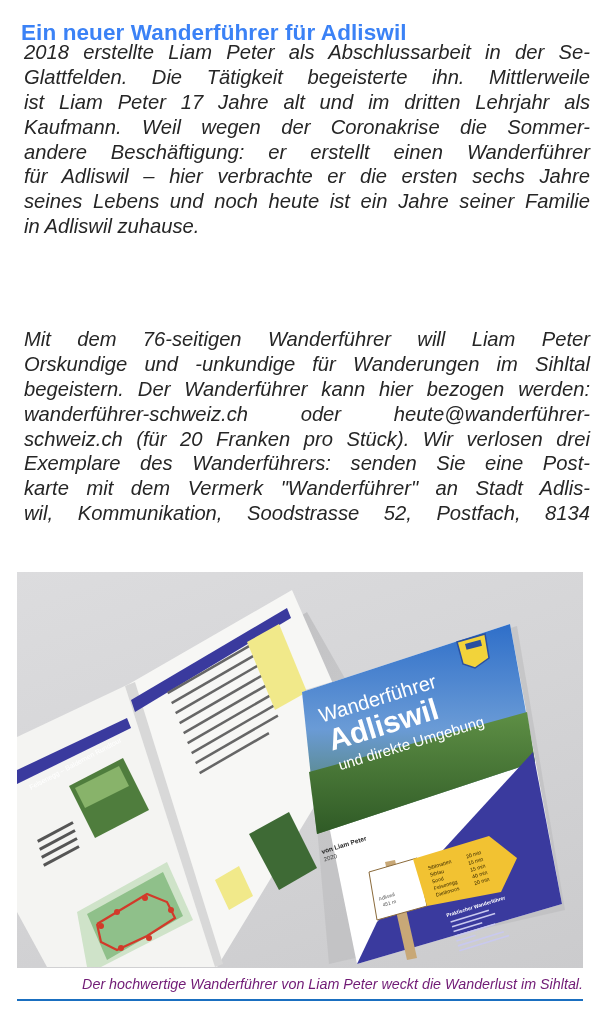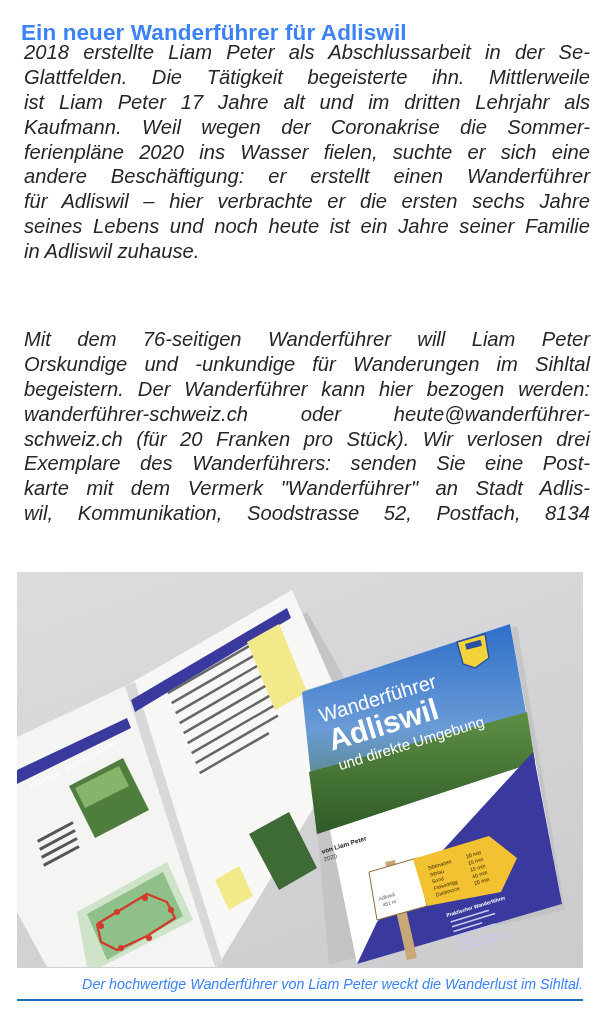--- a/index.html
+++ b/index.html
@@ -22,37 +22,36 @@
   .p1 { top: 40px; }
   .p2 { top: 327px; }
   .photo {
     position: absolute; left: 17px; top: 572px; width: 566px; height: 396px;
     background: linear-gradient(160deg, #dcdcde 0%, #d4d4d6 50%, #cbcbcd 100%);
     overflow: hidden;
   }
   .caption {
     position: absolute; right: 23px; top: 976px;
     font-family: "Liberation Sans", sans-serif; font-style: italic;
-    font-size: 14.3px; color: #3b82f6; white-space: nowrap;
+    font-size: 14.3px; color: #701a75; white-space: nowrap;
   }
   .rule { position: absolute; left: 17px; top: 999px; width: 566px; height: 2px; background: #1a6fc0; }
   svg text { font-family: "Liberation Sans", sans-serif; }
 </style>
 </head>
 <body>
 
 <div class="article">
   <h1 class="title">Ein neuer Wanderführer für Adliswil</h1>
 
   <p class="para p1">
     <span class="ln">2018 erstellte Liam Peter als Abschlussarbeit in der Se-</span>
     <span class="ln">Glattfelden. Die Tätigkeit begeisterte ihn. Mittlerweile</span>
     <span class="ln">ist Liam Peter 17 Jahre alt und im dritten Lehrjahr als</span>
     <span class="ln">Kaufmann. Weil wegen der Coronakrise die Sommer-</span>
-    <span class="ln">ferienpläne 2020 ins Wasser fielen, suchte er sich eine</span>
     <span class="ln">andere Beschäftigung: er erstellt einen Wanderführer</span>
     <span class="ln">für Adliswil – hier verbrachte er die ersten sechs Jahre</span>
     <span class="ln">seines Lebens und noch heute ist ein Jahre seiner Familie</span>
     <span class="ln last">in Adliswil zuhause.</span>
   </p>
 
   <p class="para p2">
     <span class="ln">Mit dem 76-seitigen Wanderführer will Liam Peter</span>
     <span class="ln">Orskundige und -unkundige für Wanderungen im Sihltal</span>
     <span class="ln">begeistern. Der Wanderführer kann hier bezogen werden:</span>

